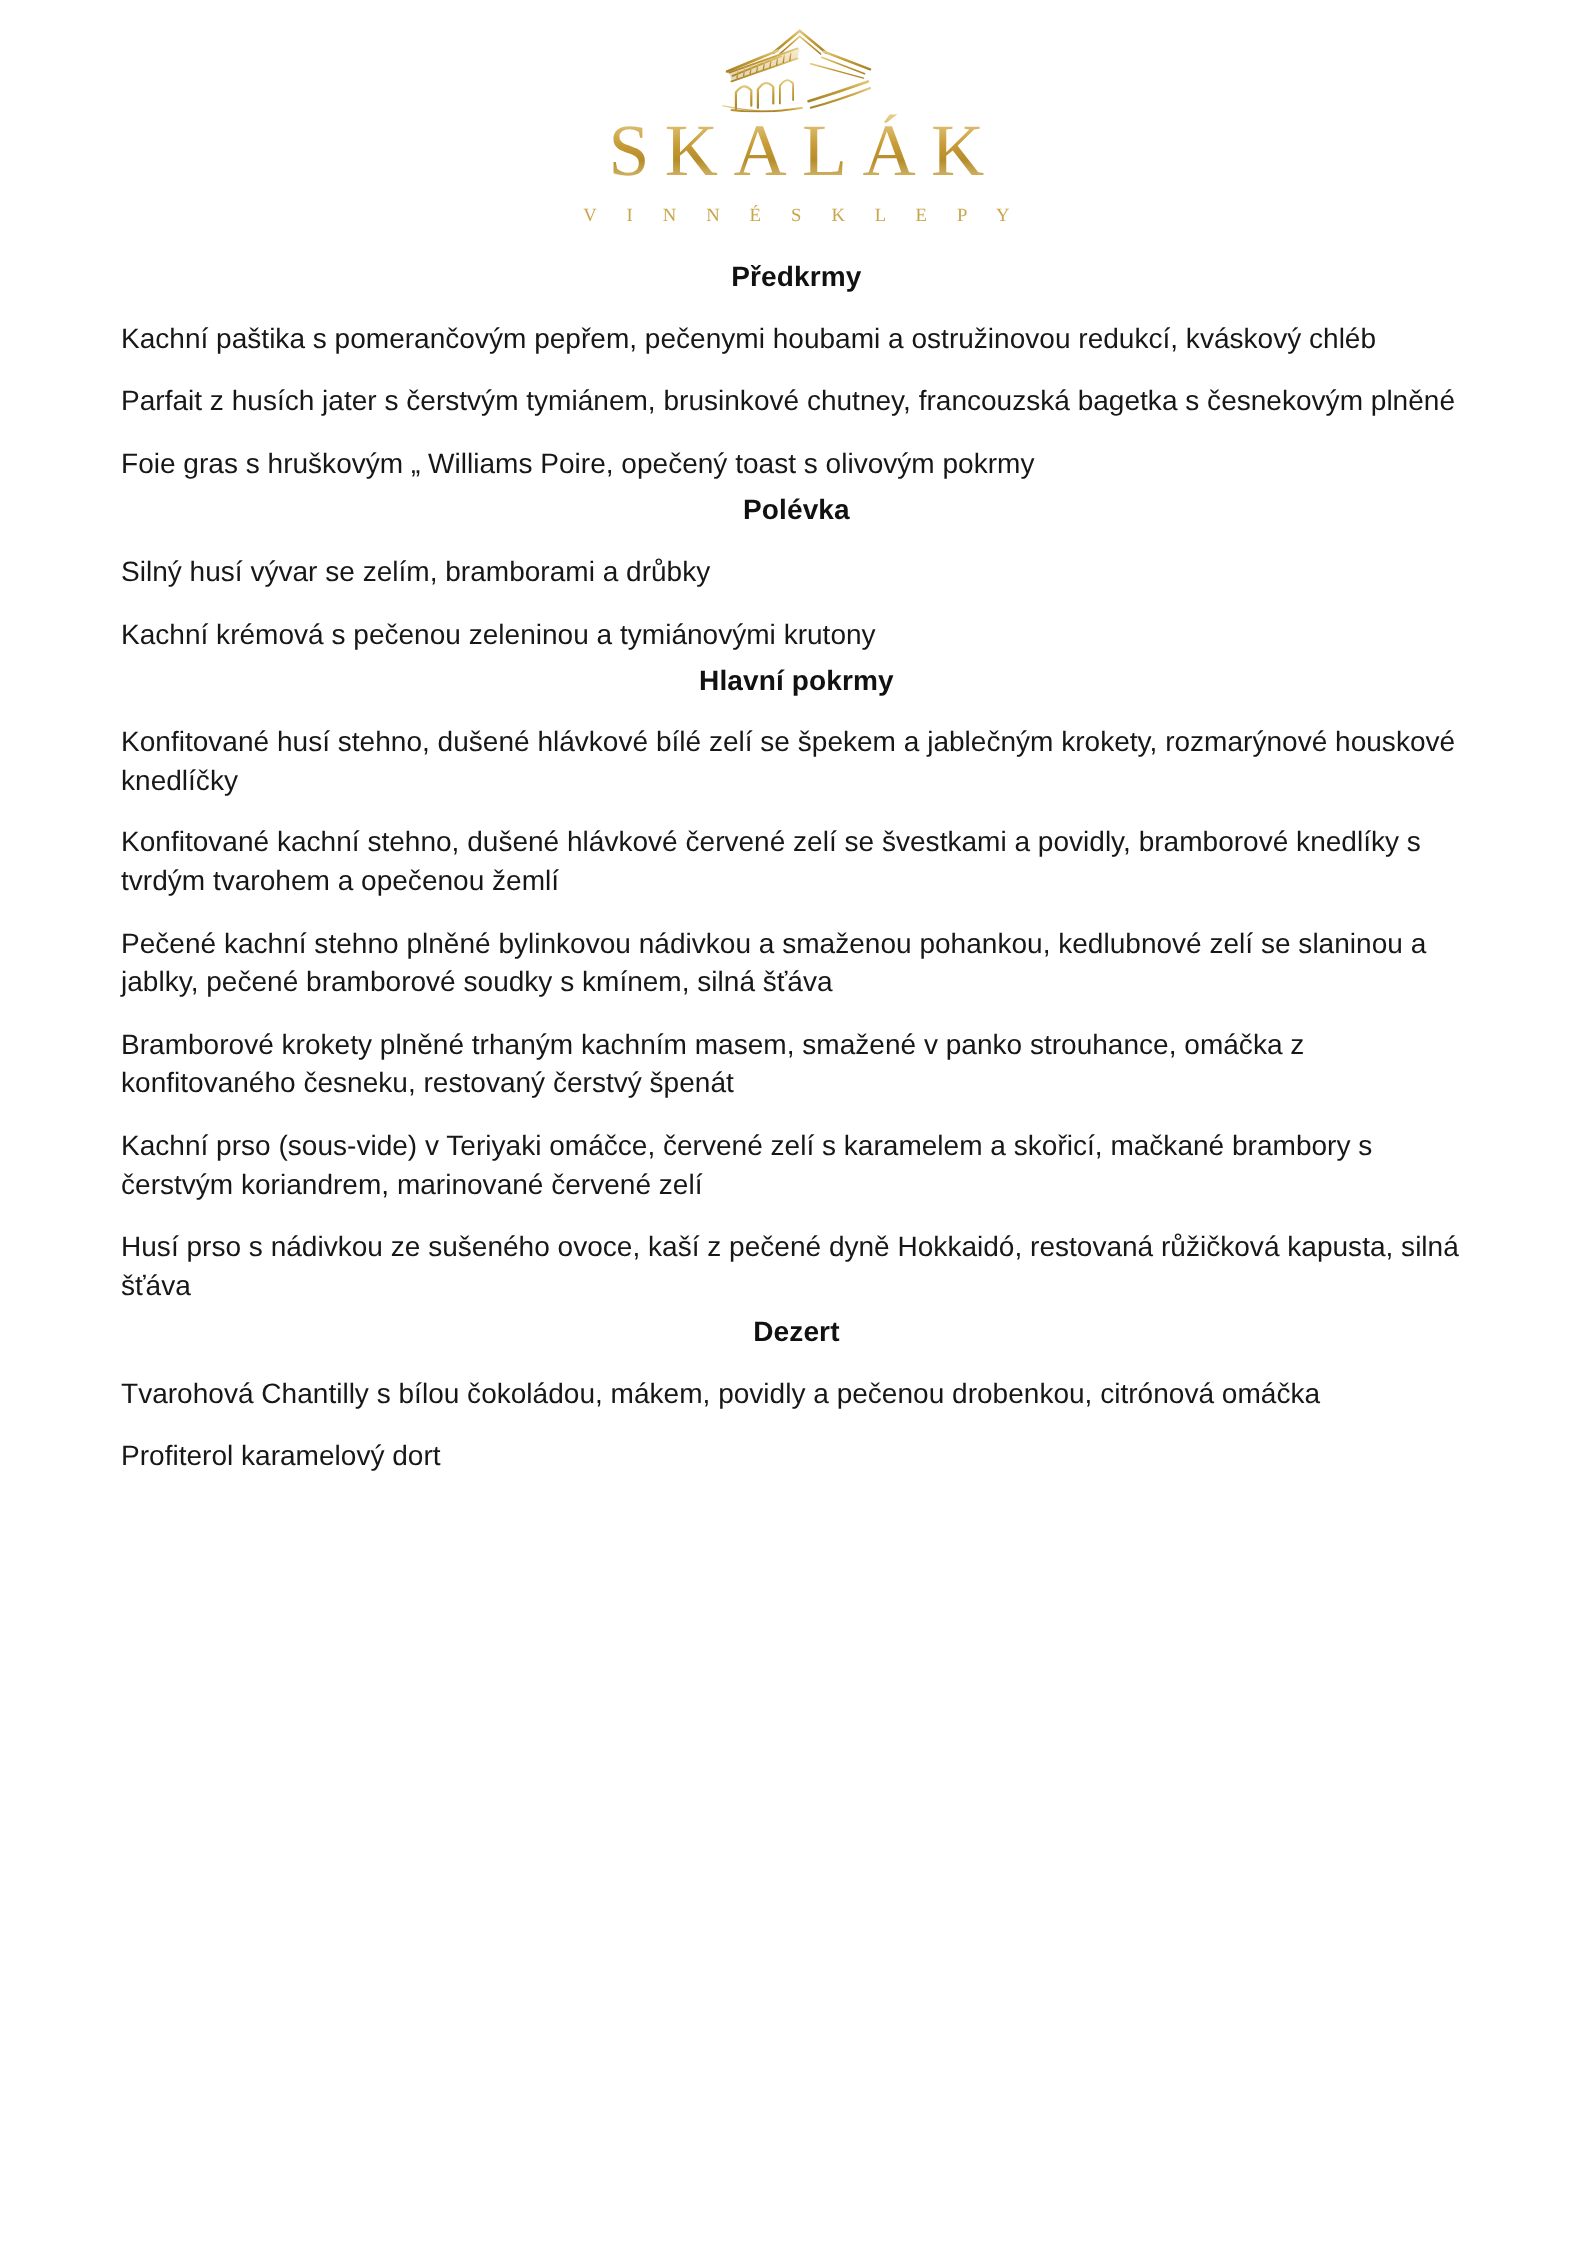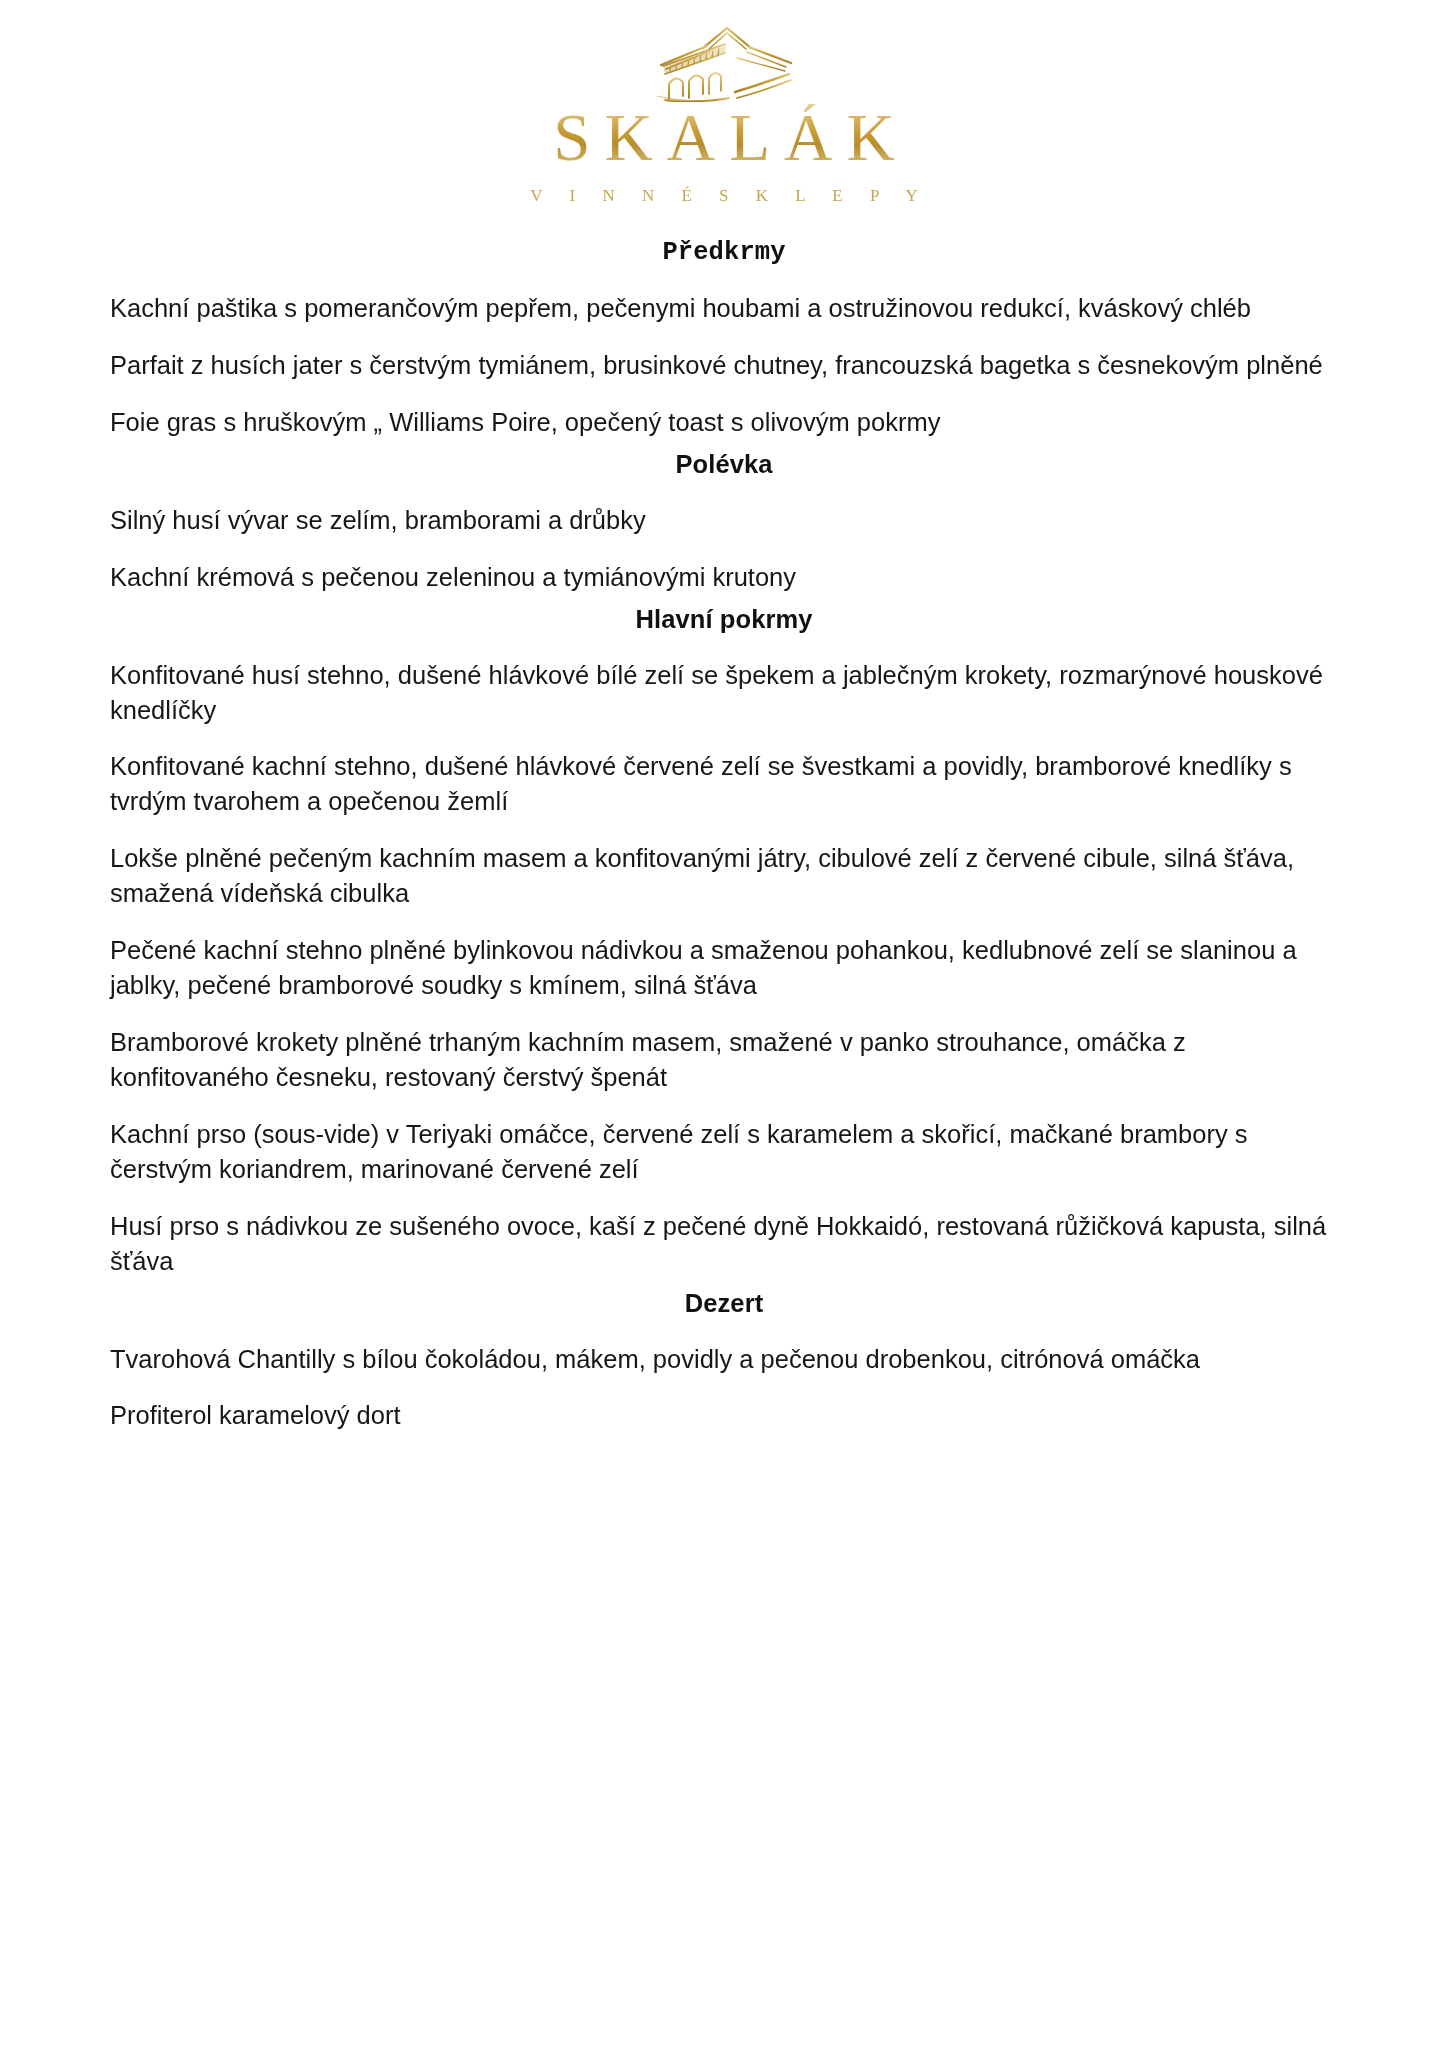--- a/index.html
+++ b/index.html
@@ -70,21 +70,21 @@
   }
   .section-heading {
     text-align: center;
     font-size: 25.5px;
     font-weight: 700;
     color: #111111;
     letter-spacing: 0.1px;
     margin: 0;
     padding: 10px 0 2px 0;
   }
-  .section-heading.first { padding-top: 0; font-family: Liberation Mono, monospace; }
+  .section-heading.first { padding-top: 0; }
 
   .items {
     list-style: none;
     margin: 0;
     padding: 0;
   }
   .item {
     font-size: 25.5px;
     font-weight: 400;
     line-height: 1.37;
@@ -178,21 +178,20 @@
         <ul class="items">
           <li class="item">Silný husí vývar se zelím, bramborami a drůbky</li>
           <li class="item">Kachní krémová s pečenou zeleninou a tymiánovými krutony</li>
         </ul>
       </section>
       <section class="section">
         <h2 class="section-heading">Hlavní pokrmy</h2>
         <ul class="items">
           <li class="item">Konfitované husí stehno, dušené hlávkové bílé zelí se špekem a jablečným krokety, rozmarýnové houskové knedlíčky</li>
           <li class="item">Konfitované kachní stehno, dušené hlávkové červené zelí se švestkami a povidly, bramborové knedlíky s tvrdým tvarohem a opečenou žemlí</li>
-          <li class="item">Lokše plněné pečeným kachním masem a konfitovanými játry, cibulové zelí z červené cibule, silná šťáva, smažená vídeňská cibulka</li>
           <li class="item">Pečené kachní stehno plněné bylinkovou nádivkou a smaženou pohankou, kedlubnové zelí se slaninou a jablky, pečené bramborové soudky s kmínem, silná šťáva</li>
           <li class="item">Bramborové krokety plněné trhaným kachním masem, smažené v panko strouhance, omáčka z konfitovaného česneku, restovaný čerstvý špenát</li>
           <li class="item">Kachní prso (sous-vide) v Teriyaki omáčce, červené zelí s karamelem a skořicí, mačkané brambory s čerstvým koriandrem, marinované červené zelí</li>
           <li class="item">Husí prso s nádivkou ze sušeného ovoce, kaší z pečené dyně Hokkaidó, restovaná růžičková kapusta, silná šťáva</li>
         </ul>
       </section>
       <section class="section">
         <h2 class="section-heading">Dezert</h2>
         <ul class="items">
           <li class="item">Tvarohová Chantilly s bílou čokoládou, mákem, povidly a pečenou drobenkou, citrónová omáčka</li>

